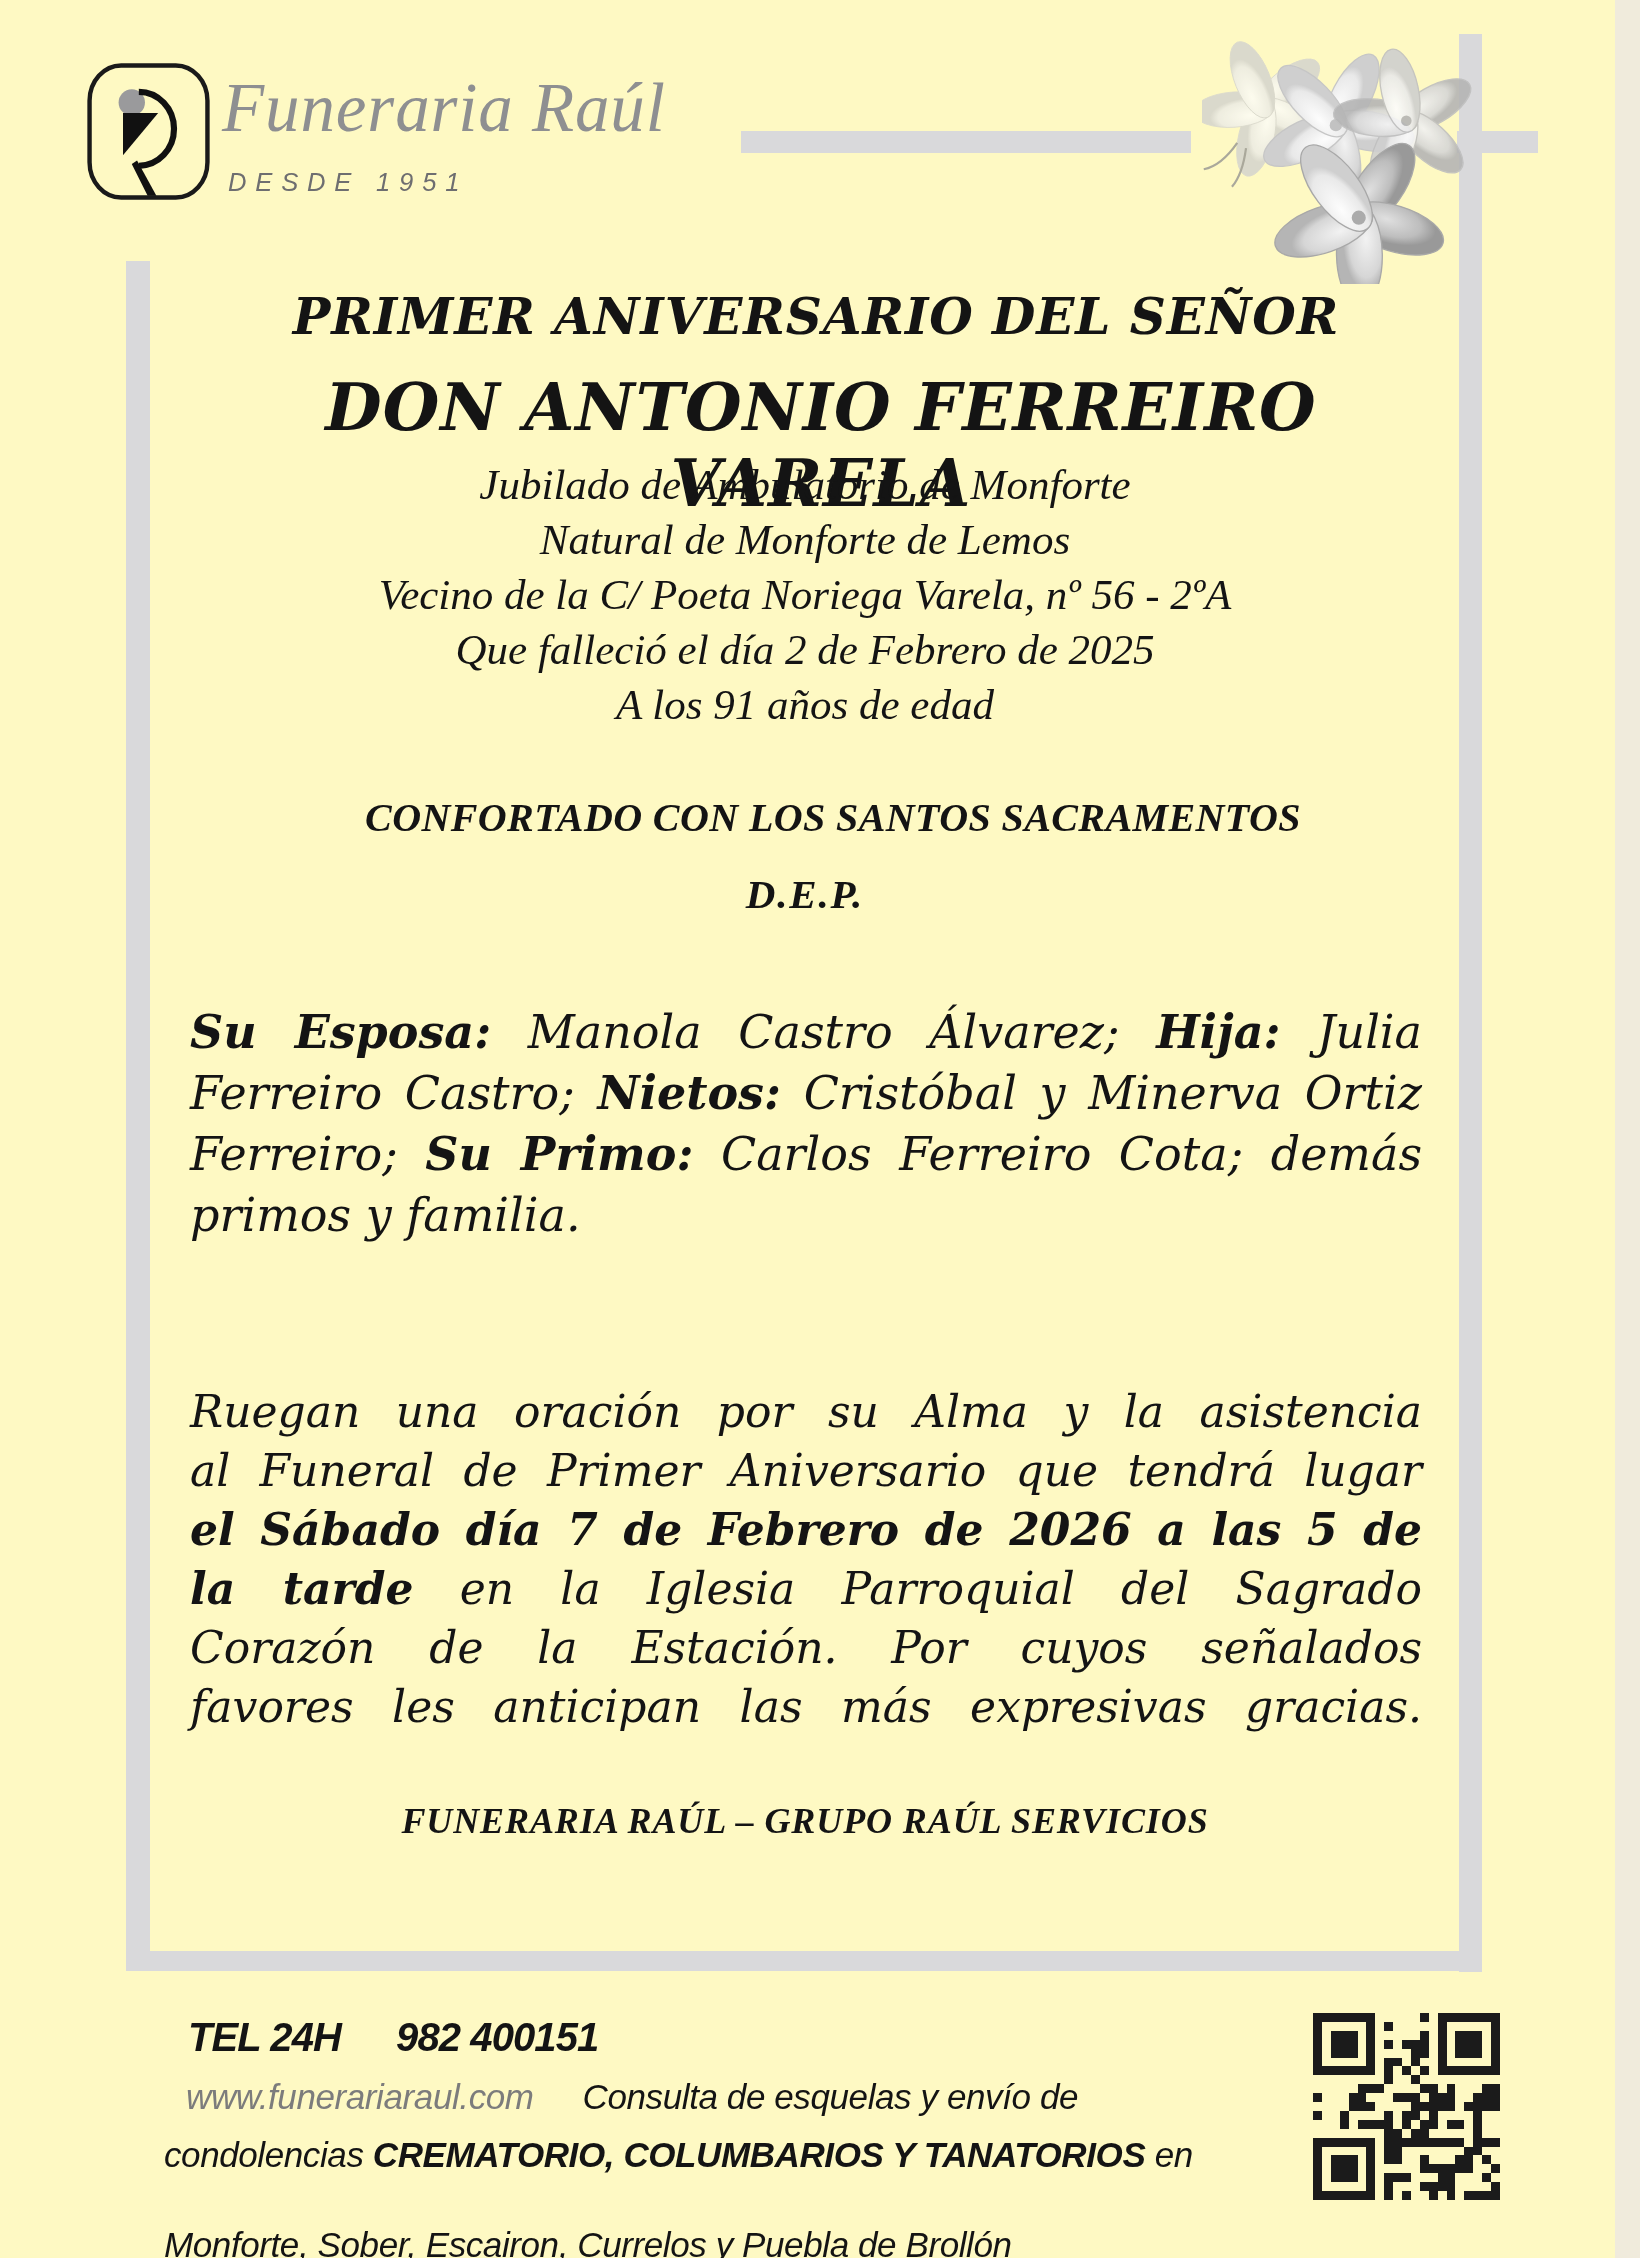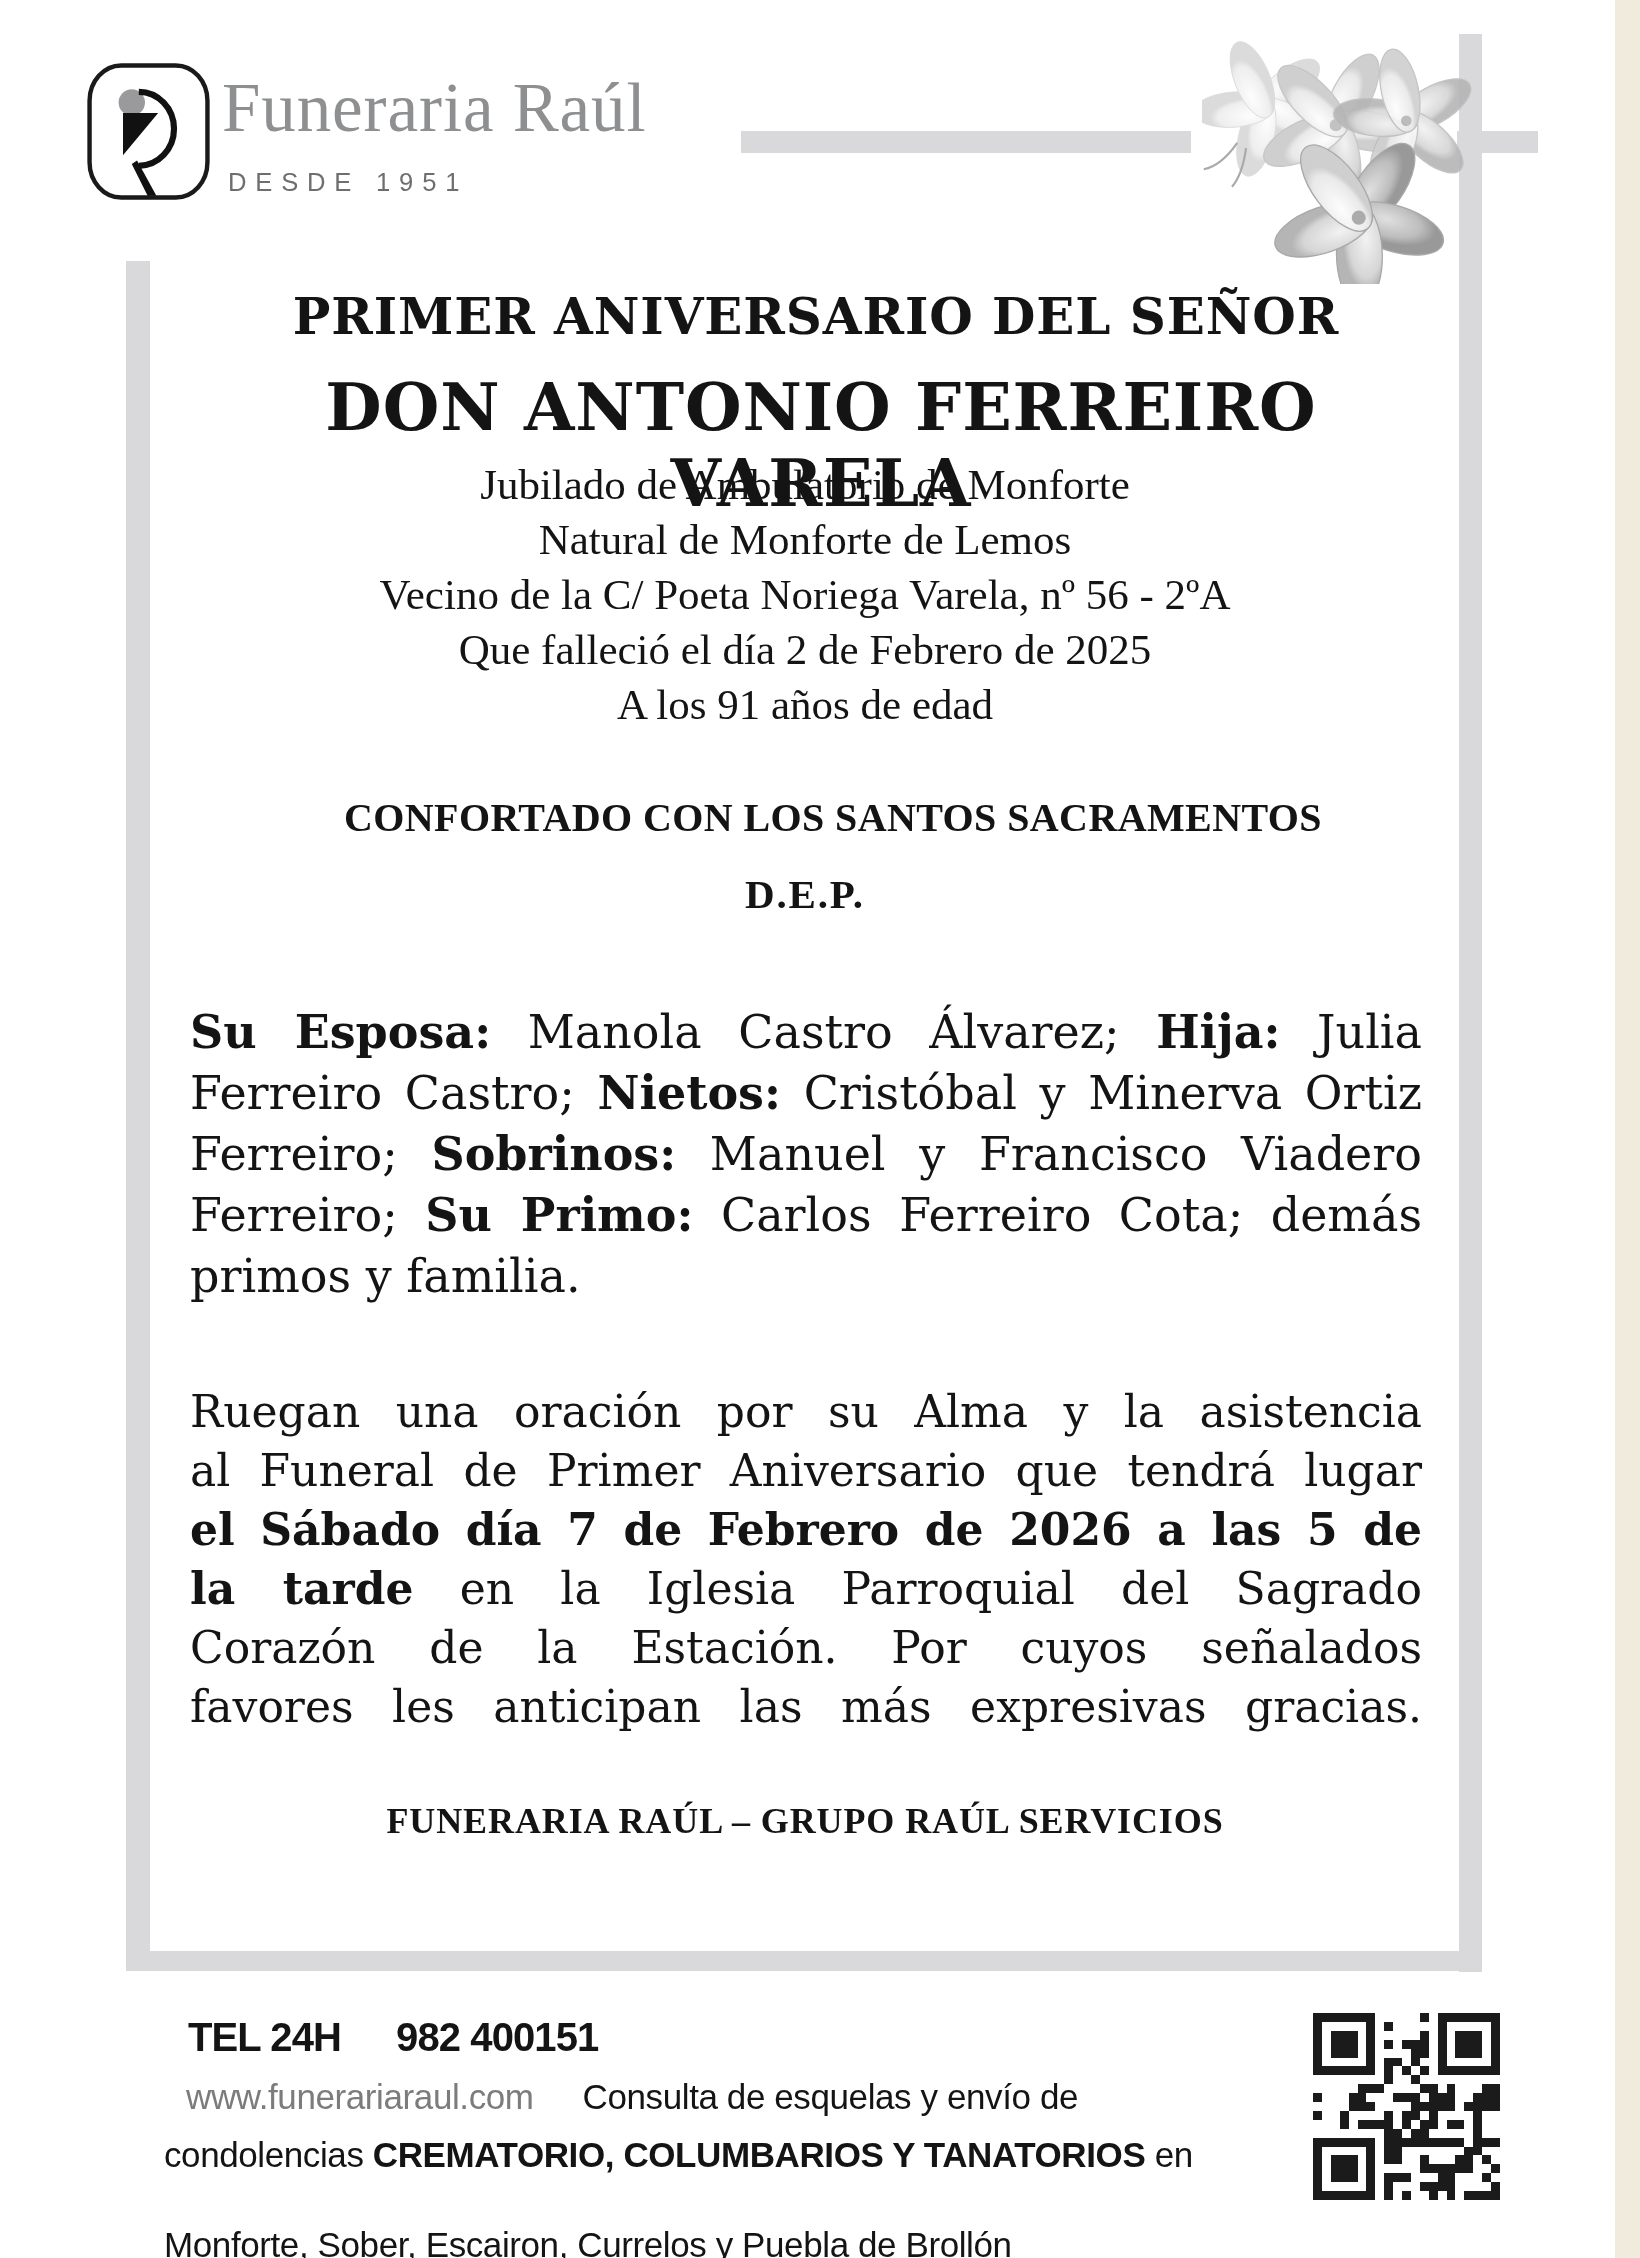--- a/index.html
+++ b/index.html
@@ -1,23 +1,24 @@
 <!DOCTYPE html>
 <html lang="es" style="font-size:14px"><head>
 <meta charset="utf-8">
 <style>
   html,body{margin:0;padding:0;}
   body{background:#e8e8ea;}
   .page{
     position:relative;
     width:1641px;height:2258px;
-    background:#ffffff;
+    background:#fef9c3;
     overflow:hidden;
     font-family:"Liberation Serif",serif;
     color:#141414;
+    font-style:italic;
   }
   
   .edge-band{position:absolute;right:0;top:0;width:26.5px;height:2258px;background:#f0ebdc;}
   
   .bar{position:absolute;background:#d9d9db;}
   .bar-top-a{left:741px;top:131px;width:450px;height:22px;}
   .bar-top-b{left:1457px;top:131px;width:81px;height:22px;}
   .bar-right{left:1459px;top:34px;width:23px;height:1938px;}
   .bar-left{left:126px;top:261px;width:24px;height:1691px;}
   .bar-bottom{left:126px;top:1951px;width:1353px;height:20px;}
@@ -158,21 +159,20 @@
         <div class="detail-line">Natural de Monforte de Lemos</div>
         <div class="detail-line">Vecino de la C/ Poeta Noriega Varela, nº 56 - 2ºA</div>
         <div class="detail-line">Que falleció el día 2 de Febrero de 2025</div>
         <div class="detail-line">A los 91 años de edad</div>
       </div>
     <div class="cblock sacraments">CONFORTADO CON LOS SANTOS SACRAMENTOS</div>
     <div class="cblock dep">D.E.P.</div>
     <div class="para para1">
         <div class="jline just"><span class="b">Su Esposa:</span><span> Manola Castro Álvarez; </span><span class="b">Hija:</span><span> Julia</span></div>
         <div class="jline just"><span>Ferreiro Castro; </span><span class="b">Nietos:</span><span> Cristóbal y Minerva Ortiz</span></div>
-        <div class="jline just"><span>Ferreiro; </span><span class="b">Sobrinos:</span><span> Manuel y Francisco Viadero</span></div>
         <div class="jline just"><span>Ferreiro; </span><span class="b">Su Primo:</span><span> Carlos Ferreiro Cota; demás</span></div>
         <div class="jline"><span>primos y familia.</span></div>
       </div>
     <div class="para para2">
         <div class="jline just"><span>Ruegan una oración por su Alma y la asistencia</span></div>
         <div class="jline just"><span>al Funeral de Primer Aniversario que tendrá lugar</span></div>
         <div class="jline just"><span class="b">el Sábado día 7 de Febrero de 2026 a las 5 de</span></div>
         <div class="jline just"><span class="b">la tarde</span><span> en la Iglesia Parroquial del Sagrado</span></div>
         <div class="jline just"><span>Corazón de la Estación. Por cuyos señalados</span></div>
         <div class="jline just"><span>favores les anticipan las más expresivas gracias.</span></div>

